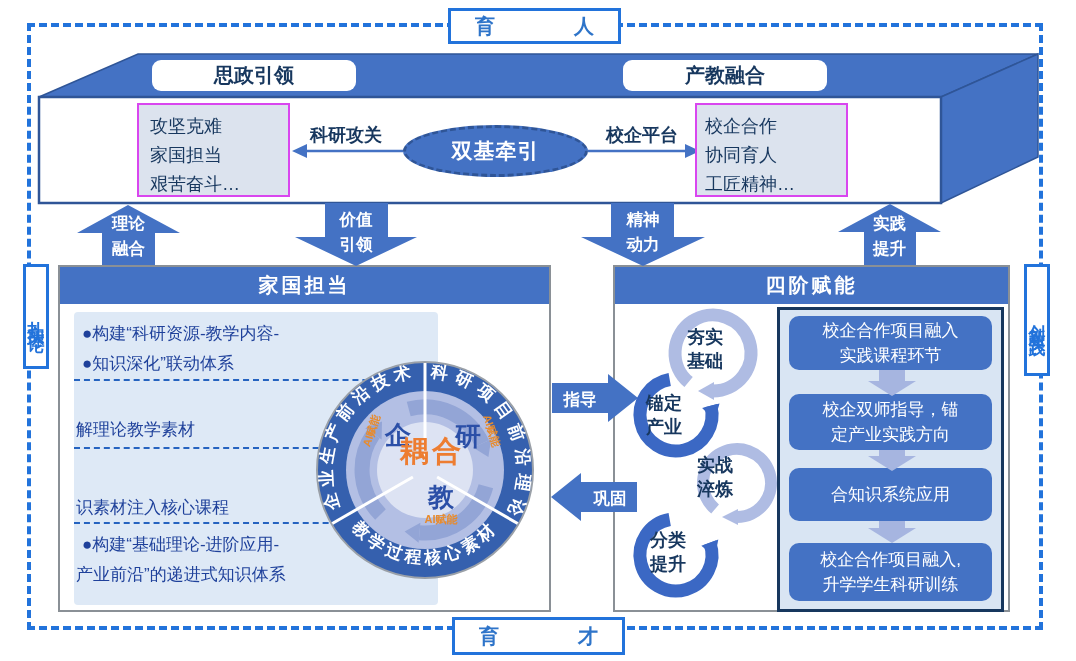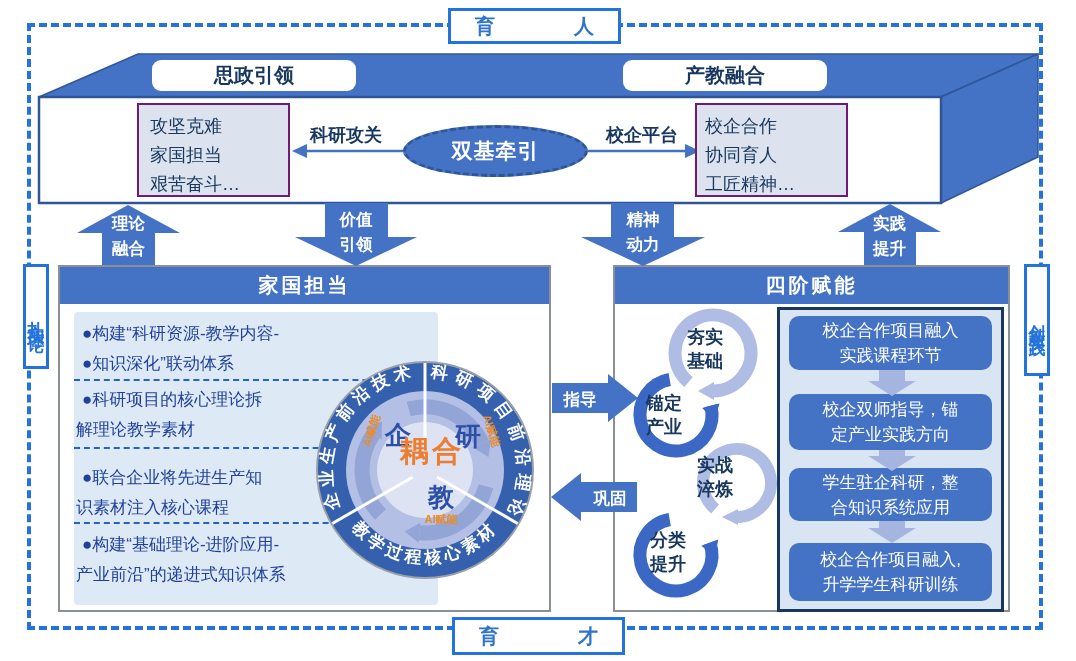--- a/index.html
+++ b/index.html
@@ -9,21 +9,21 @@
   .frame-dash{border:4px dashed #2273DB;box-sizing:border-box;}
   .badge{background:#fff;border:3px solid #2273DB;box-sizing:border-box;
          display:flex;justify-content:space-between;align-items:center;
          padding:0 24px;color:#2E74C9;font-size:20px;font-weight:bold;}
   .sidebox{background:#fff;border:3px solid #2273DB;box-sizing:border-box;
            color:#2273DB;font-size:17px;font-weight:bold;
            writing-mode:vertical-rl;text-orientation:upright;letter-spacing:5px;
            display:flex;align-items:center;justify-content:center;}
   .tag{background:#fff;border-radius:9px;color:#17375E;font-size:20px;font-weight:bold;
        text-align:center;}
-  .graybox{background:#DCE3EE;border:2px solid #701a75;box-sizing:border-box;
+  .graybox{background:#DCE3EE;border:2px solid #d946ef;box-sizing:border-box;
            color:#17375E;font-size:18px;line-height:29px;padding:7px 0 0 11px;}
   .ellipse{background:#4472C4;border:3px dashed #2F5597;border-radius:50%;
            box-sizing:border-box;display:flex;align-items:center;justify-content:center;
            color:#fff;font-size:21px;font-weight:bold;letter-spacing:1px;}
   .linklabel{color:#17375E;font-size:18px;font-weight:600;text-align:center;}
   .bartext{color:#fff;font-size:16.5px;font-weight:bold;text-align:center;line-height:25px;}
   .panel{background:#fff;border:2px solid #8A9096;box-sizing:border-box;}
   .panel-header{height:37px;background:#4472C4;color:#fff;font-size:20px;font-weight:bold;
                 text-align:center;line-height:37px;letter-spacing:3px;}
   .bulletpanel{background:#DEE9F6;border-radius:4px;}
@@ -48,24 +48,22 @@
 
   <div class="abs frame-dash" style="left:27px;top:23px;width:1016px;height:607px;"></div>
 
   <div class="abs panel" style="left:58px;top:265px;width:493px;height:347px;">
     <div class="panel-header">家国担当</div>
     <div class="abs bulletpanel" style="left:14px;top:45px;width:364px;height:293px;"></div>
 
     <div class="abs bullet-line" style="left:22px;top:55px;">●构建“科研资源-教学内容-</div>
     <div class="abs bullet-line" style="left:22px;top:85px;">●知识深化”联动体系</div>
     <div class="abs sep" style="left:14px;top:112px;width:364px;"></div>
-    <div class="abs bullet-line" style="left:22px;top:121px;">●科研项目的核心理论拆</div>
     <div class="abs bullet-line" style="left:16px;top:151px;">解理论教学素材</div>
     <div class="abs sep" style="left:14px;top:180px;width:364px;"></div>
-    <div class="abs bullet-line" style="left:22px;top:199px;">●联合企业将先进生产知</div>
     <div class="abs bullet-line" style="left:16px;top:229px;">识素材注入核心课程</div>
     <div class="abs sep" style="left:14px;top:255px;width:364px;"></div>
     <div class="abs bullet-line" style="left:22px;top:266px;">●构建“基础理论-进阶应用-</div>
     <div class="abs bullet-line" style="left:16px;top:296px;">产业前沿”的递进式知识体系</div>
   </div>
 
   <div class="abs panel" style="left:613px;top:265px;width:397px;height:347px;">
     <div class="panel-header">四阶赋能</div>
   </div>
 
@@ -214,21 +212,20 @@
   <div class="abs stagebox" style="left:777px;top:307px;width:227px;height:305px;"></div>
   <div class="abs flowbox" style="left:789px;top:316px;width:203px;height:54px;">
     <div>校企合作项目融入</div>
     <div>实践课程环节</div>
   </div>
   <div class="abs flowbox" style="left:789px;top:394px;width:203px;height:56px;">
     <div>校企双师指导，锚</div>
     <div>定产业实践方向</div>
   </div>
   <div class="abs flowbox" style="left:789px;top:468px;width:203px;height:53px;">
-    <div>学生驻企科研，整</div>
     <div>合知识系统应用</div>
   </div>
   <div class="abs flowbox" style="left:789px;top:543px;width:203px;height:58px;">
     <div>校企合作项目融入,</div>
     <div>升学学生科研训练</div>
   </div>
 
   <div class="abs stagearrow-bar" style="left:879px;top:370px;width:26px;height:11px;"></div>
   <div class="abs stagearrow-tri" style="left:868px;top:381px;"></div>
   <div class="abs stagearrow-bar" style="left:879px;top:450px;width:26px;height:7px;"></div>

